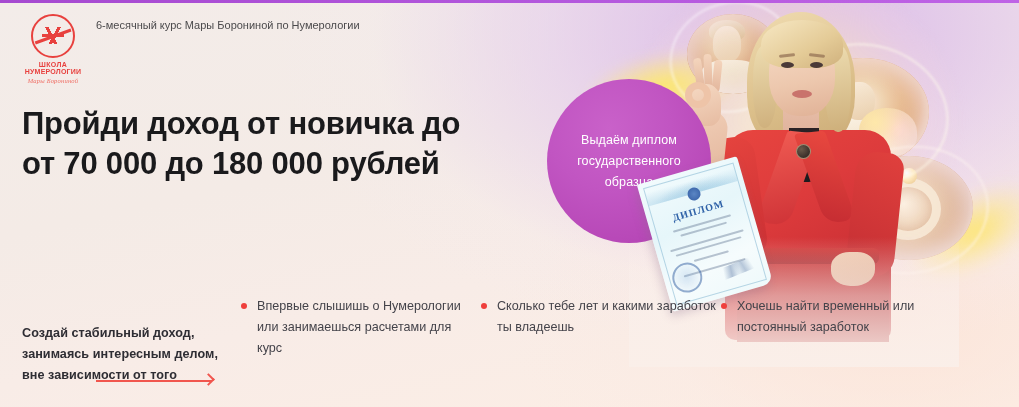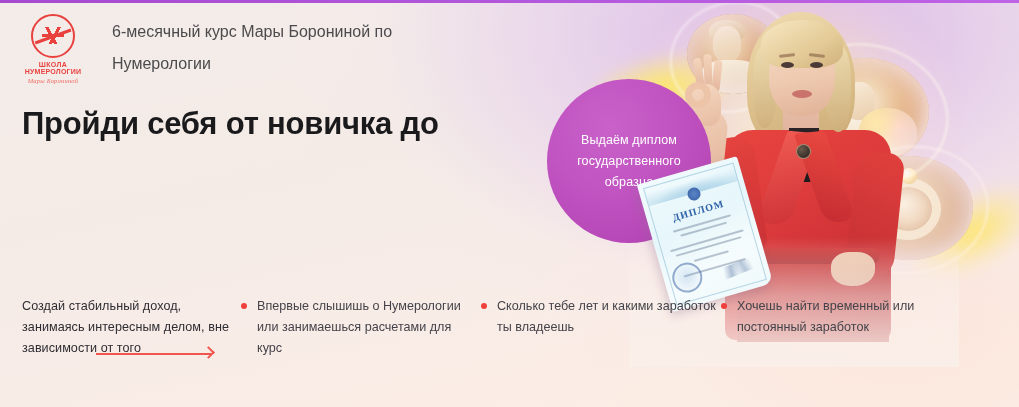--- a/index.html
+++ b/index.html
@@ -383,44 +383,44 @@
   .logo-mark .lm-slash {
     position: absolute; left: 1px; top: 19px; width: 38px; height: 2.5px;
     background: #e8413e;
     transform: rotate(-20deg);
   }
   .logo-t1 { margin-top: 3px; text-align: center; font-size: 7px; font-weight: bold; color: #e8413e; letter-spacing: 0.4px; }
   .logo-t2 { text-align: center; font-size: 7px; font-weight: bold; color: #e8413e; letter-spacing: 0.2px; }
   .logo-t3 { margin-top: 2px; text-align: center; font-family: "Liberation Serif", serif; font-style: italic; font-size: 6.5px; color: #ef6d64; letter-spacing: 0.2px; }
 
   .course-label {
-    margin-left: 28px;
+    margin-left: 12px;
     padding-top: 2px;
-    font-size: 16px;
-    line-height: 32px;
+    font-size: 11px;
+    line-height: 18px;
     color: #4b4a4c;
     max-width: 330px;
   }
 
   
   .headline {
     position: absolute; left: 22px; top: 104px;
     z-index: 30;
     font-size: 31px;
     line-height: 40px;
     font-weight: bold;
     color: #1a1a1c;
     letter-spacing: -0.2px;
   }
   .headline .accent { color: #f73b38; }
 
   
   .cols { position: absolute; left: 22px; top: 296px; width: 980px; z-index: 30; display: flex; }
   .col { font-size: 12.6px; line-height: 21px; color: #44434a; }
-  .col-1 { width: 215px; font-weight: normal; color: #2e2d33; letter-spacing: 0.05px; }
+  .col-1 { width: 215px; font-weight: bold; color: #2e2d33; letter-spacing: 0.05px; margin-top: 27px; }
   .col-2 { width: 240px; }
   .col-3 { width: 240px; }
   .col-4 { width: 250px; }
   .bul { position: relative; padding-left: 20px; }
   .bul::before {
     content: "";
     position: absolute; left: 4px; top: 7px;
     width: 6px; height: 6px; border-radius: 50%;
     background: #ef3f3c;
   }
@@ -526,21 +526,22 @@
         <div class="lm-slash"></div>
       </div>
       <div class="logo-t1">ШКОЛА</div>
       <div class="logo-t2">НУМЕРОЛОГИИ</div>
       <div class="logo-t3">Мары Борониной</div>
     </div>
     <div class="course-label">6-месячный курс Мары Борониной по Нумерологии</div>
   </div>
 
   <h1 class="headline">
-    <div>Пройди себя от новичка до</div>
+    <div>Пройди доход от новичка до</div>
+    <div>от 70 000 до 180 000 рублей</div>
   </h1>
 
   <div class="cols">
     <div class="col col-1">
       <div>Создай стабильный доход, занимаясь интересным делом, вне зависимости от того</div>
       <div class="arrow-wrap">
         <div class="arrow-line"></div>
         <div class="arrow-head"></div>
       </div>
     </div>

